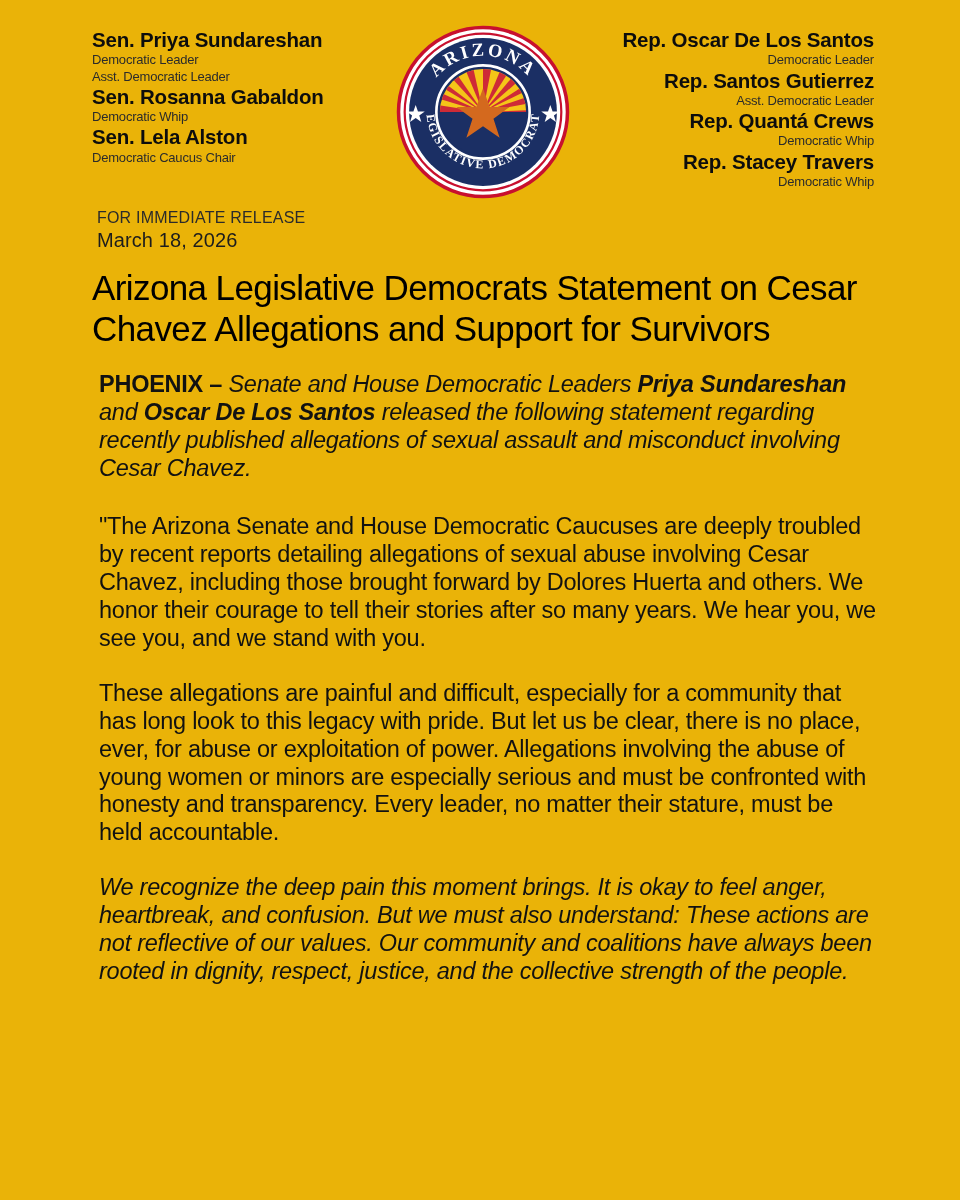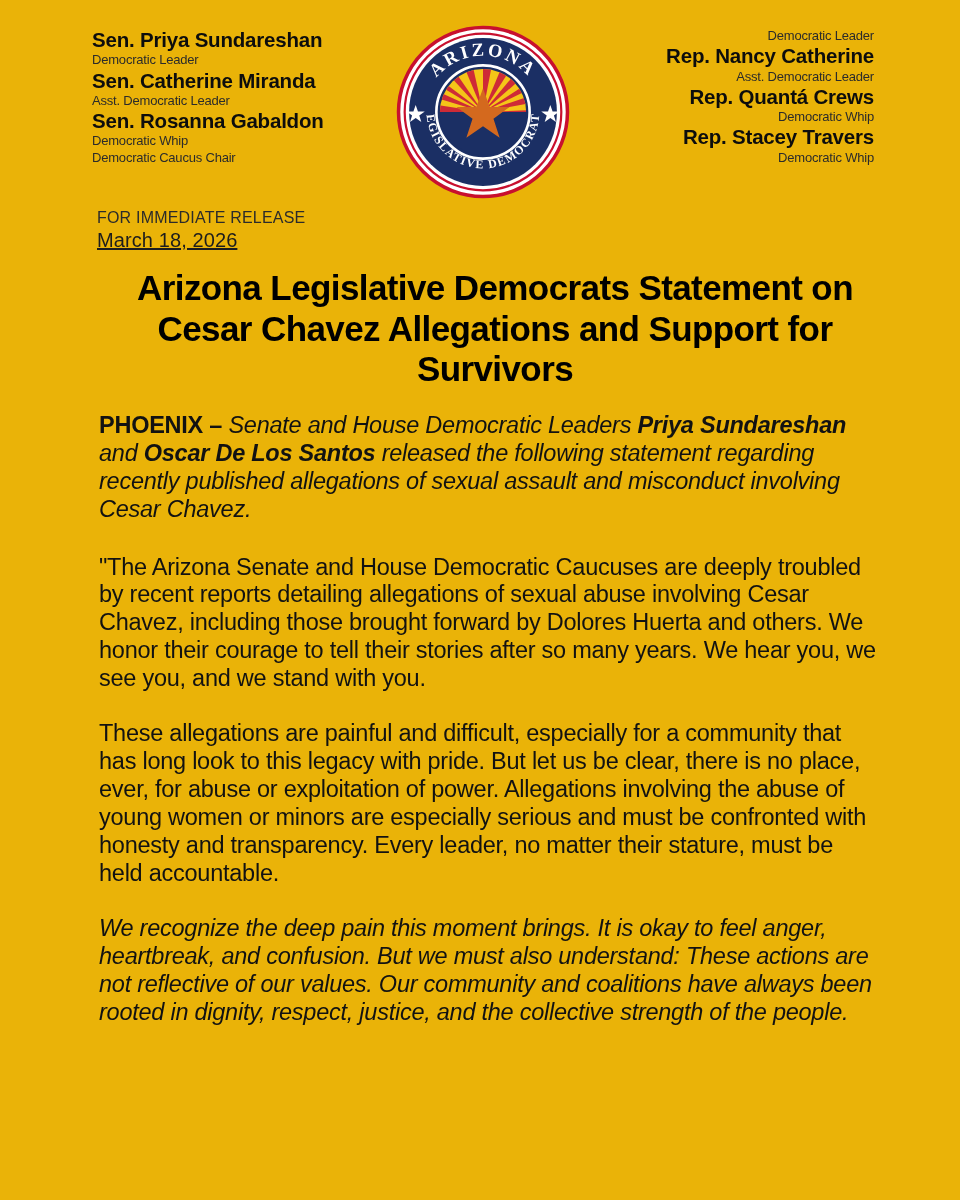--- a/index.html
+++ b/index.html
@@ -69,30 +69,28 @@
   }
   .release-line {
     font-size: 16px;
     letter-spacing: 0.2px;
     color: #2b2b2b;
   }
   .release-date {
     font-size: 20px;
     letter-spacing: 0.1px;
     color: #1d1d1d;
-    text-decoration: underline;
   }
 
   
   .headline {
     margin: 16px 62px 16px 92px;
     font-size: 35px;
-    font-weight: bold;
+    font-weight: normal;
     line-height: 1.16;
-    text-align: center;
     letter-spacing: -0.6px;
     color: #000000;
   }
 
   
   .body-copy {
     margin: 22px 84px 0 99px;
   }
   p.para {
     margin: 0 0 27px 0;
@@ -120,24 +118,24 @@
 </head>
 <body>
 
 <div class="page">
 
   <div class="letterhead">
 
     <div class="leader-col left">
       <div class="leader-name">Sen. Priya Sundareshan</div>
       <div class="leader-title">Democratic Leader</div>
-      <div class="leader-name">Sen. Catherine Miranda</div>
       <div class="leader-title">Asst. Democratic Leader</div>
       <div class="leader-name">Sen. Rosanna Gabaldon</div>
       <div class="leader-title">Democratic Whip</div>
+      <div class="leader-name">Sen. Lela Alston</div>
       <div class="leader-title">Democratic Caucus Chair</div>
     </div>
 
     <div class="seal-wrap">
       <svg class="seal" viewBox="0 0 200 200" width="176" height="176" aria-hidden="true">
         <defs>
           <path id="arcTop" d="M 32 104 A 68 68 0 0 1 168 104" fill="none"></path>
           <path id="arcBottom" d="M 36 100 A 64 64 0 0 0 164 100" fill="none"></path>
         </defs>
 
@@ -180,22 +178,23 @@
         <text font-family="'Liberation Serif', serif" font-size="13.5" font-weight="bold" fill="#ffffff" letter-spacing="1.6">
           <textPath href="#arcBottom" startOffset="50%" text-anchor="middle">LEGISLATIVE DEMOCRATS</textPath>
         </text>
 
         <polygon fill="#ffffff" points="23.5,100 26.1,107.3 33.8,107.3 27.6,111.9 29.9,119.3 23.5,114.8 17.1,119.3 19.4,111.9 13.2,107.3 20.9,107.3" transform="translate(0,-8)"></polygon>
         <polygon fill="#ffffff" points="176.5,100 179.1,107.3 186.8,107.3 180.6,111.9 182.9,119.3 176.5,114.8 170.1,119.3 172.4,111.9 166.2,107.3 173.9,107.3" transform="translate(0,-8)"></polygon>
       </svg>
     </div>
 
     <div class="leader-col right">
+      <div class="leader-name">Rep. Oscar De Los Santos</div>
       <div class="leader-title">Democratic Leader</div>
-      <div class="leader-name">Rep. Nancy Catherine</div>
+      <div class="leader-name">Rep. Santos Gutierrez</div>
       <div class="leader-title">Asst. Democratic Leader</div>
       <div class="leader-name">Rep. Quantá Crews</div>
       <div class="leader-title">Democratic Whip</div>
       <div class="leader-name">Rep. Stacey Travers</div>
       <div class="leader-title">Democratic Whip</div>
     </div>
 
   </div>
 
   <div class="release-block">

